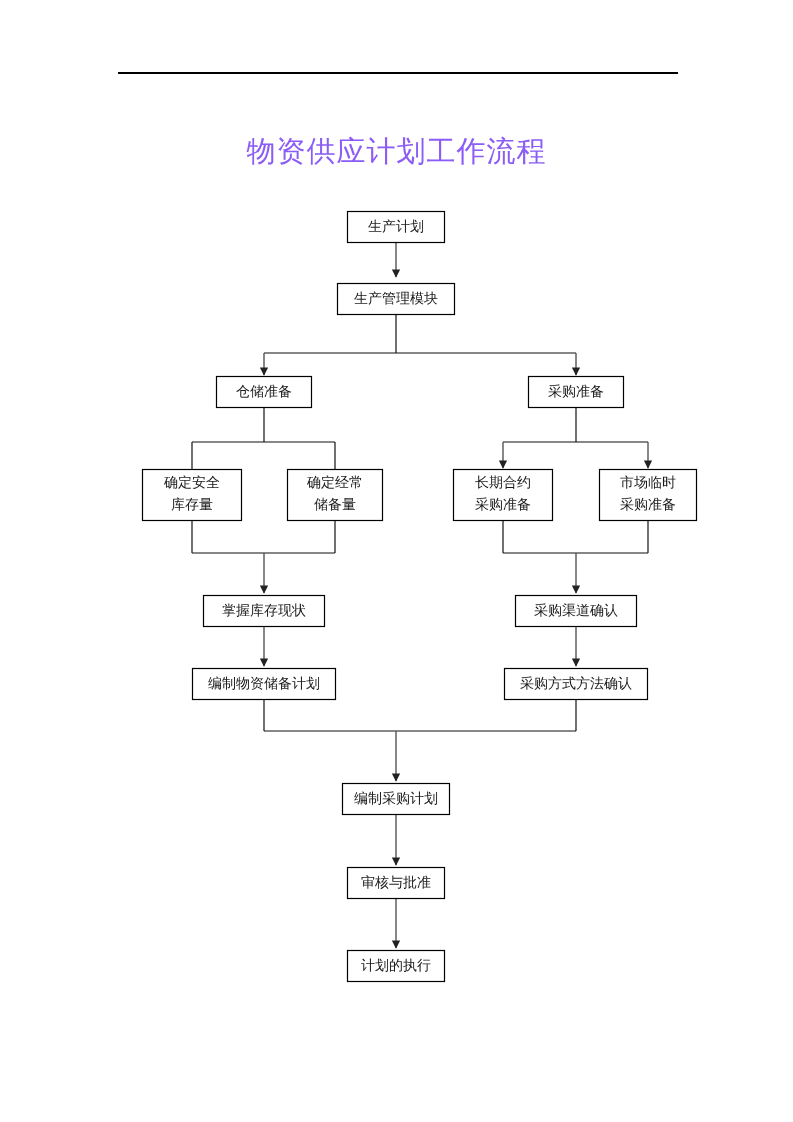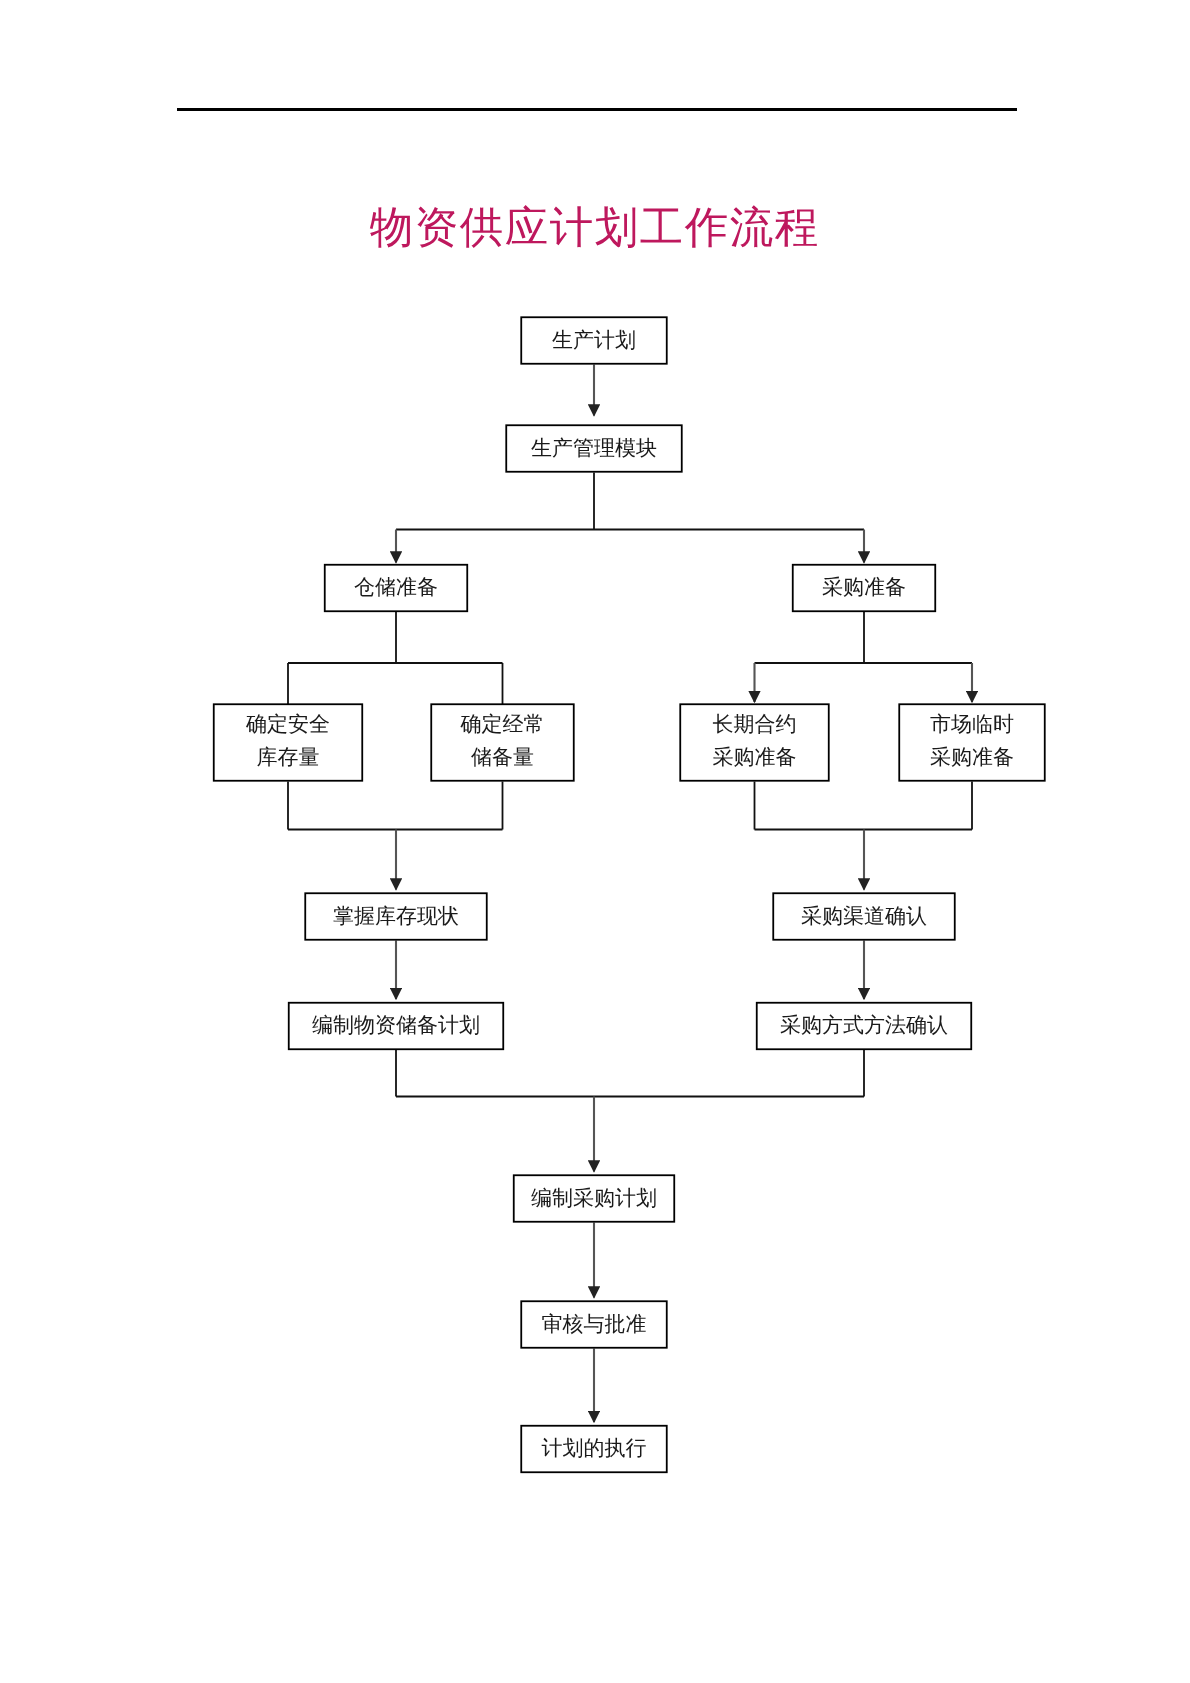--- a/index.html
+++ b/index.html
@@ -29,21 +29,21 @@
     border-top: 2px solid #000000;
   }
   #doc-title {
     position: absolute;
     left: 0;
     top: 132px;
     width: 793px;
     text-align: center;
     font-size: 29px;
     letter-spacing: 1px;
-    color: #be185d;
+    color: #8b5cf6;
     font-family: "Liberation Serif", "DejaVu Serif", serif;
     font-weight: normal;
     white-space: nowrap;
   }
   #flow-svg {
     position: absolute;
     left: 0;
     top: 0;
   }
   .node-rect {

